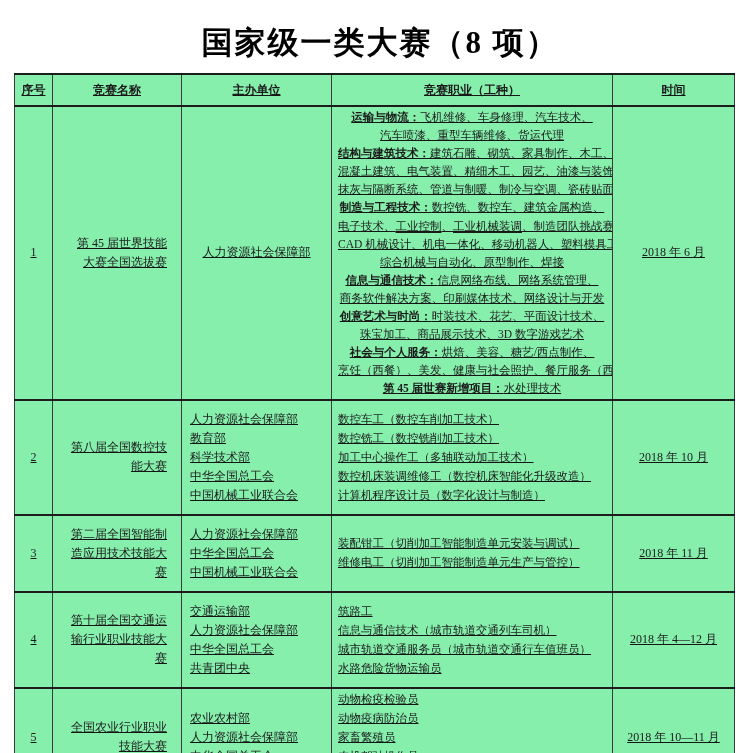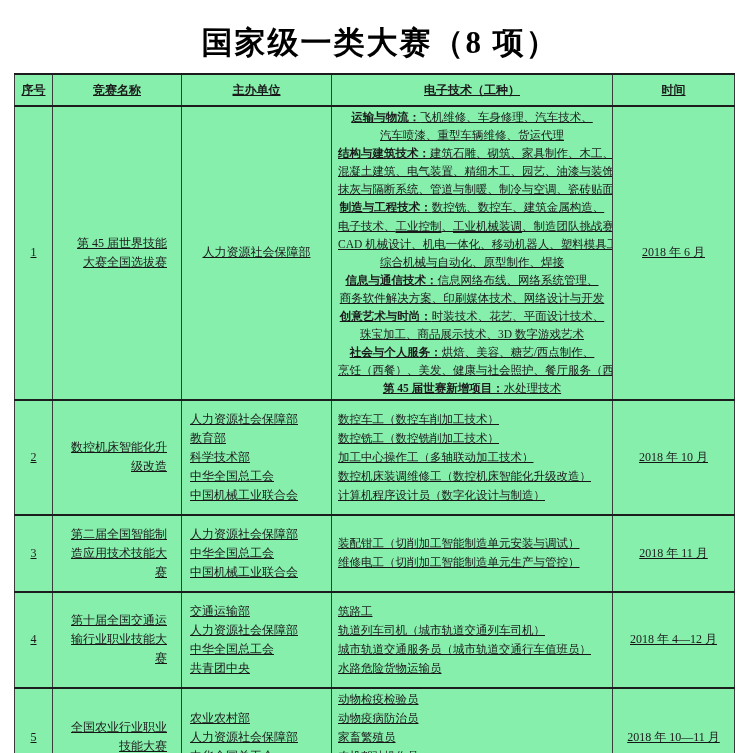--- a/index.html
+++ b/index.html
@@ -56,21 +56,21 @@
         <col style="width:129px">
         <col style="width:150px">
         <col style="width:281px">
         <col style="width:122px">
     </colgroup>
     <thead>
       <tr class="header-row">
         <th>序号</th>
         <th>竞赛名称</th>
         <th>主办单位</th>
-        <th>电子技术（工种）</th>
+        <th>竞赛职业（工种）</th>
         <th>时间</th>
       </tr>
     </thead>
     <tbody>
       <tr class="r1">
         <td class="c-no">1</td>
         <td class="c-name">第 45 届世界技能大赛全国选拔赛</td>
         <td class="c-org center">
             <div class="org-line">人力资源社会保障部</div>
           </td>
@@ -89,21 +89,21 @@
             <div class="line"><span class="b">创意艺术与时尚：</span><span>时装技术、花艺、平面设计技术、</span></div>
             <div class="line"><span>珠宝加工、商品展示技术、3D 数字游戏艺术</span></div>
             <div class="line"><span class="b">社会与个人服务：</span><span>烘焙、美容、糖艺/西点制作、</span></div>
             <div class="line"><span>烹饪（西餐）、美发、健康与社会照护、餐厅服务（西餐）</span></div>
             <div class="line"><span class="b">第 45 届世赛新增项目：</span><span>水处理技术</span></div>
           </td>
         <td class="c-time">2018 年 6 月</td>
       </tr>
       <tr class="r2">
         <td class="c-no">2</td>
-        <td class="c-name">数控机床智能化升级改造</td>
+        <td class="c-name">第八届全国数控技能大赛</td>
         <td class="c-org">
             <div class="org-line">人力资源社会保障部</div>
             <div class="org-line">教育部</div>
             <div class="org-line">科学技术部</div>
             <div class="org-line">中华全国总工会</div>
             <div class="org-line">中国机械工业联合会</div>
           </td>
         <td class="c-occ">
             <div class="line"><span>数控车工（数控车削加工技术）</span></div>
             <div class="line"><span>数控铣工（数控铣削加工技术）</span></div>
@@ -131,21 +131,21 @@
         <td class="c-no">4</td>
         <td class="c-name">第十届全国交通运输行业职业技能大赛</td>
         <td class="c-org">
             <div class="org-line">交通运输部</div>
             <div class="org-line">人力资源社会保障部</div>
             <div class="org-line">中华全国总工会</div>
             <div class="org-line">共青团中央</div>
           </td>
         <td class="c-occ">
             <div class="line"><span>筑路工</span></div>
-            <div class="line"><span>轨道列车司机（城市轨道交通列车司机）</span></div>
+            <div class="line"><span>信息与通信技术（城市轨道交通列车司机）</span></div>
             <div class="line"><span>城市轨道交通服务员（城市轨道交通行车值班员）</span></div>
             <div class="line"><span>水路危险货物运输员</span></div>
           </td>
         <td class="c-time">2018 年 4—12 月</td>
       </tr>
       <tr class="r5">
         <td class="c-no">5</td>
         <td class="c-name">全国农业行业职业技能大赛</td>
         <td class="c-org">
             <div class="org-line">农业农村部</div>

